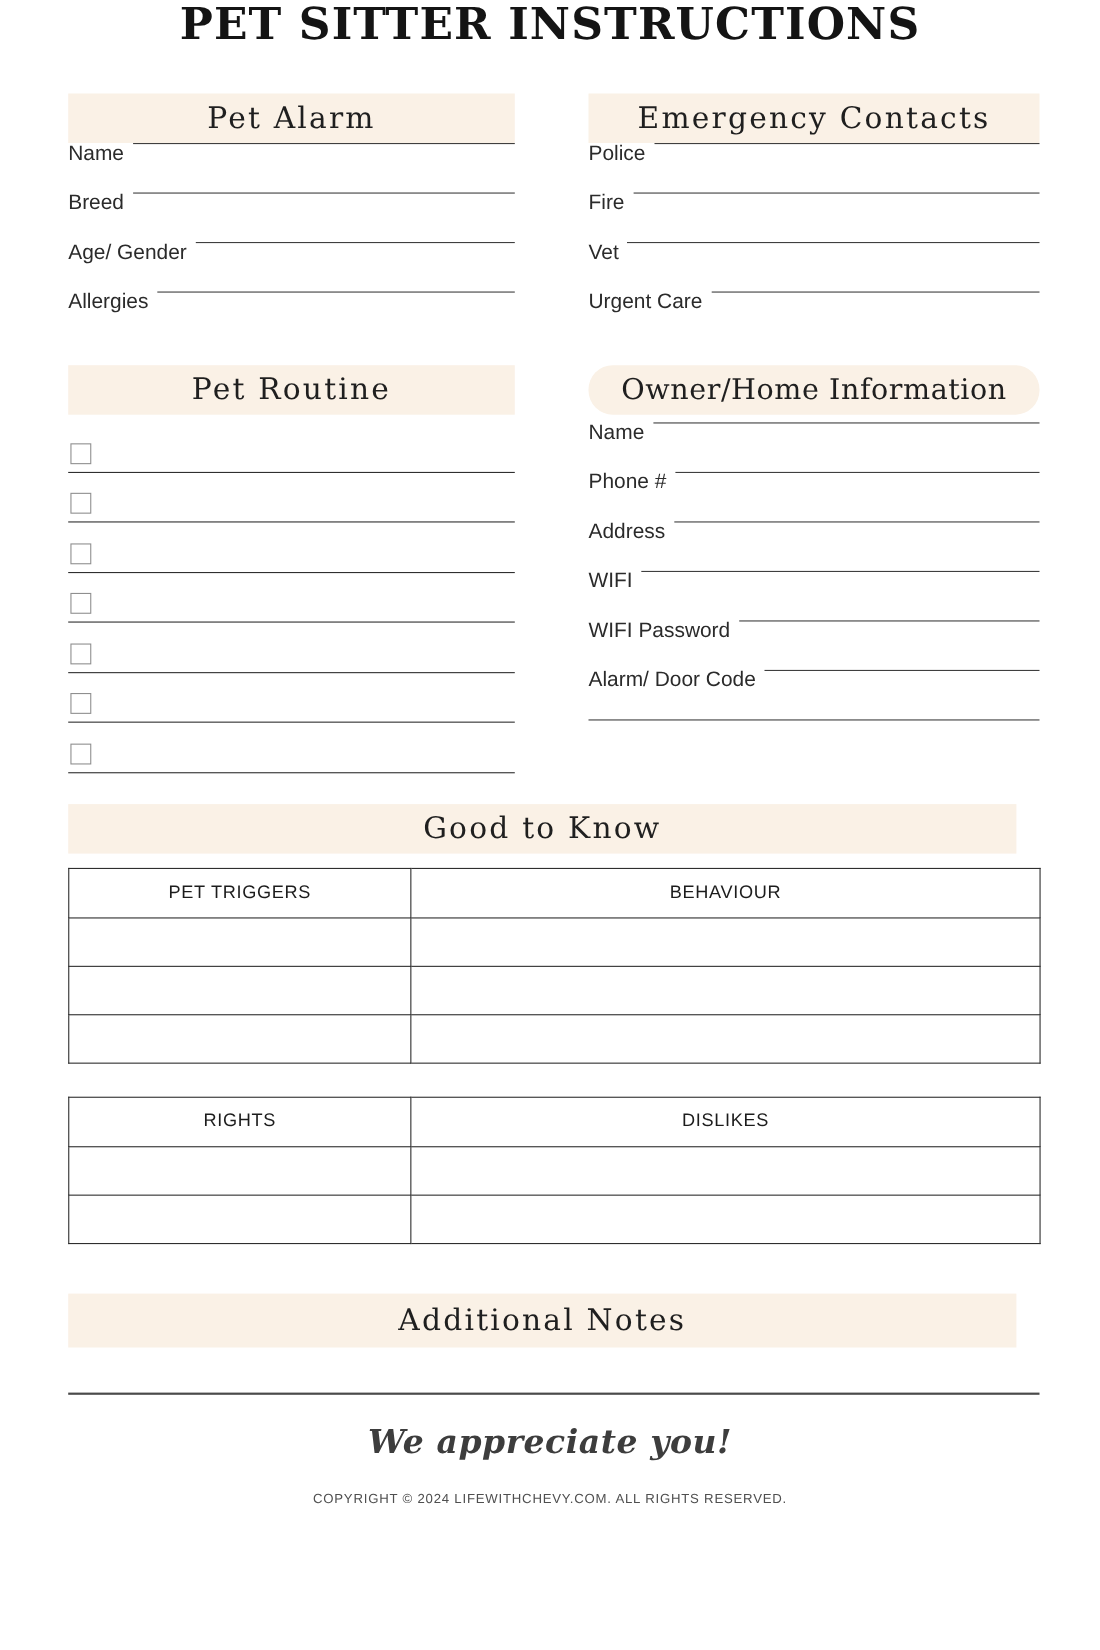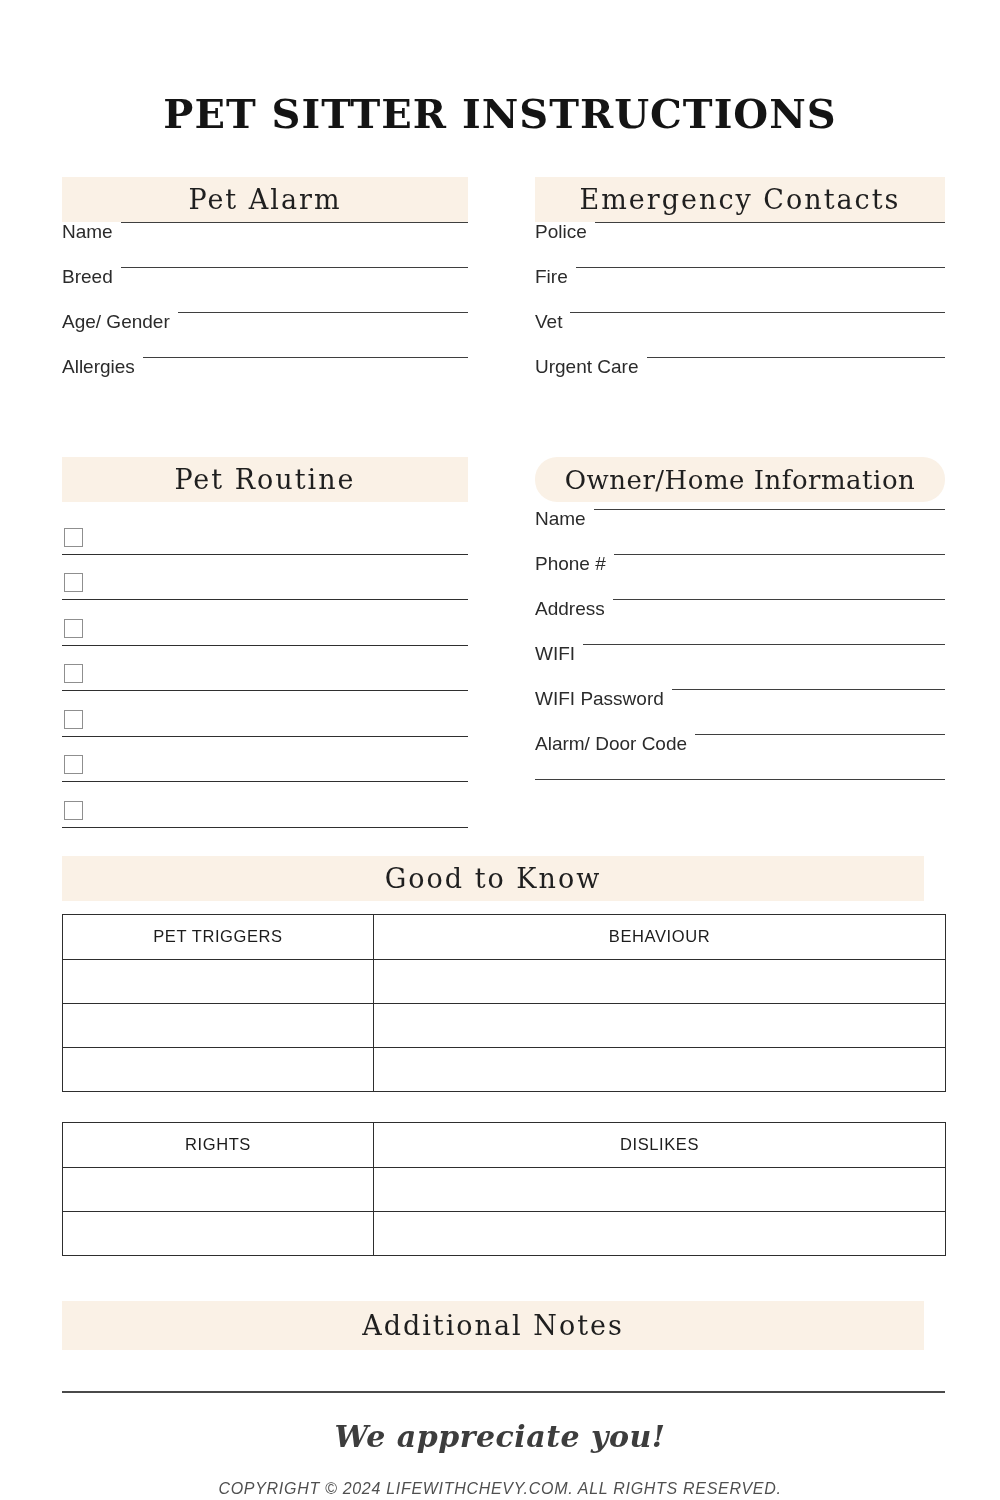--- a/index.html
+++ b/index.html
@@ -12,29 +12,29 @@
     --muted:#4F4F4F;
   }
   *{margin:0;padding:0;box-sizing:border-box;}
   html,body{background:#fff;}
   .page{
     width:1000px;height:1500px;background:#ffffff;position:relative;
     font-family:"Liberation Sans",sans-serif;color:var(--label-ink);
     overflow:hidden;
   }
   .title{
-    margin-top:92px;text-align:center;
+    text-align:center;
     font-family:"DejaVu Serif",serif;font-weight:600;
     font-size:40px;line-height:1.1;color:#141414;letter-spacing:1px;
   }
   .cols{
     display:grid;grid-template-columns:406px 410px;column-gap:67px;
     margin:41px 0 0 62px;width:883px;
   }
-  .cols2{margin-top:55px;}
+  .cols2{margin-top:22px;}
   .band{
     background:var(--band-bg);height:45px;
     display:flex;align-items:center;justify-content:center;
     font-family:"DejaVu Serif",serif;font-weight:500;
     font-size:27px;letter-spacing:2px;color:var(--ink);
   }
   .band.tight{letter-spacing:0.5px;font-size:26px;border-radius:22px;}
   .fields{margin-top:0;}
   .ofields{margin-top:7px;}
   .field{
@@ -75,21 +75,21 @@
     margin:41px 0 0 62px;width:883px;
     border-top:2px solid #4A4A4A;
   }
   .script{
     margin-top:26px;text-align:center;
     font-family:"DejaVu Serif",cursive;font-style:italic;font-weight:700;
     font-size:30px;color:#3D3D3D;letter-spacing:0.5px;
   }
   .copyright{
     margin-top:26px;text-align:center;
-    font-size:16px;letter-spacing:0.7px;color:var(--muted);font-style:italic;
+    font-size:12px;letter-spacing:0.7px;color:var(--muted);
   }
 </style>
 </head>
 <body>
 
 <div class="page">
 
   <h1 class="title">PET SITTER INSTRUCTIONS</h1>
 
   <div class="cols">

